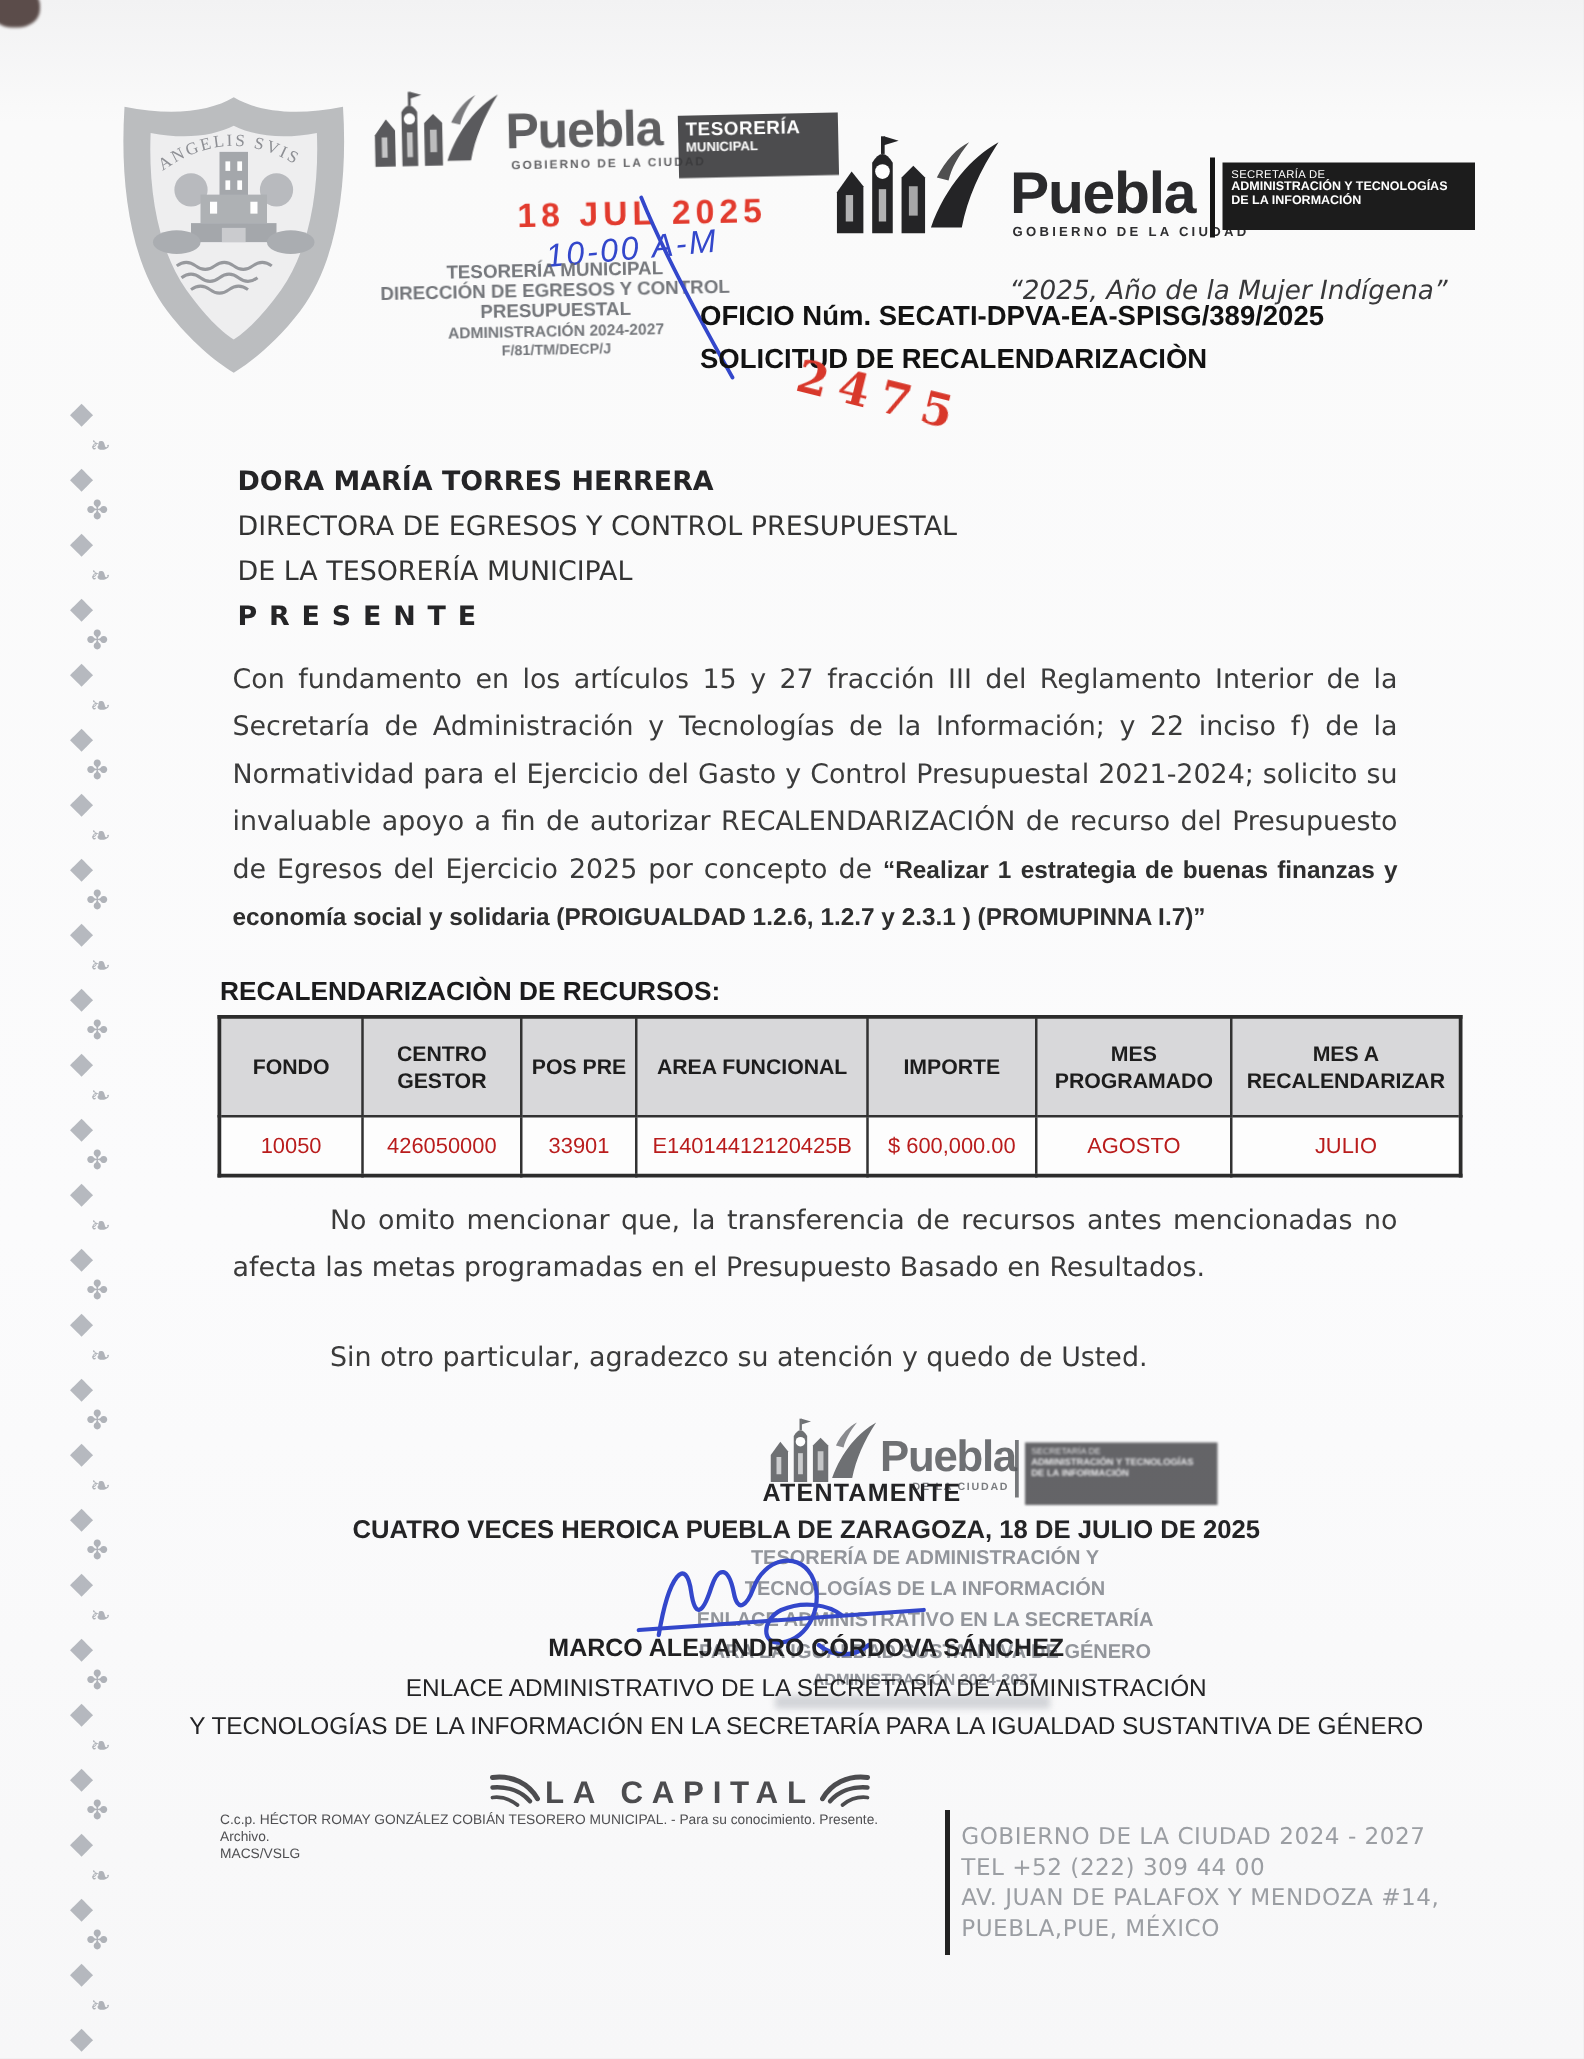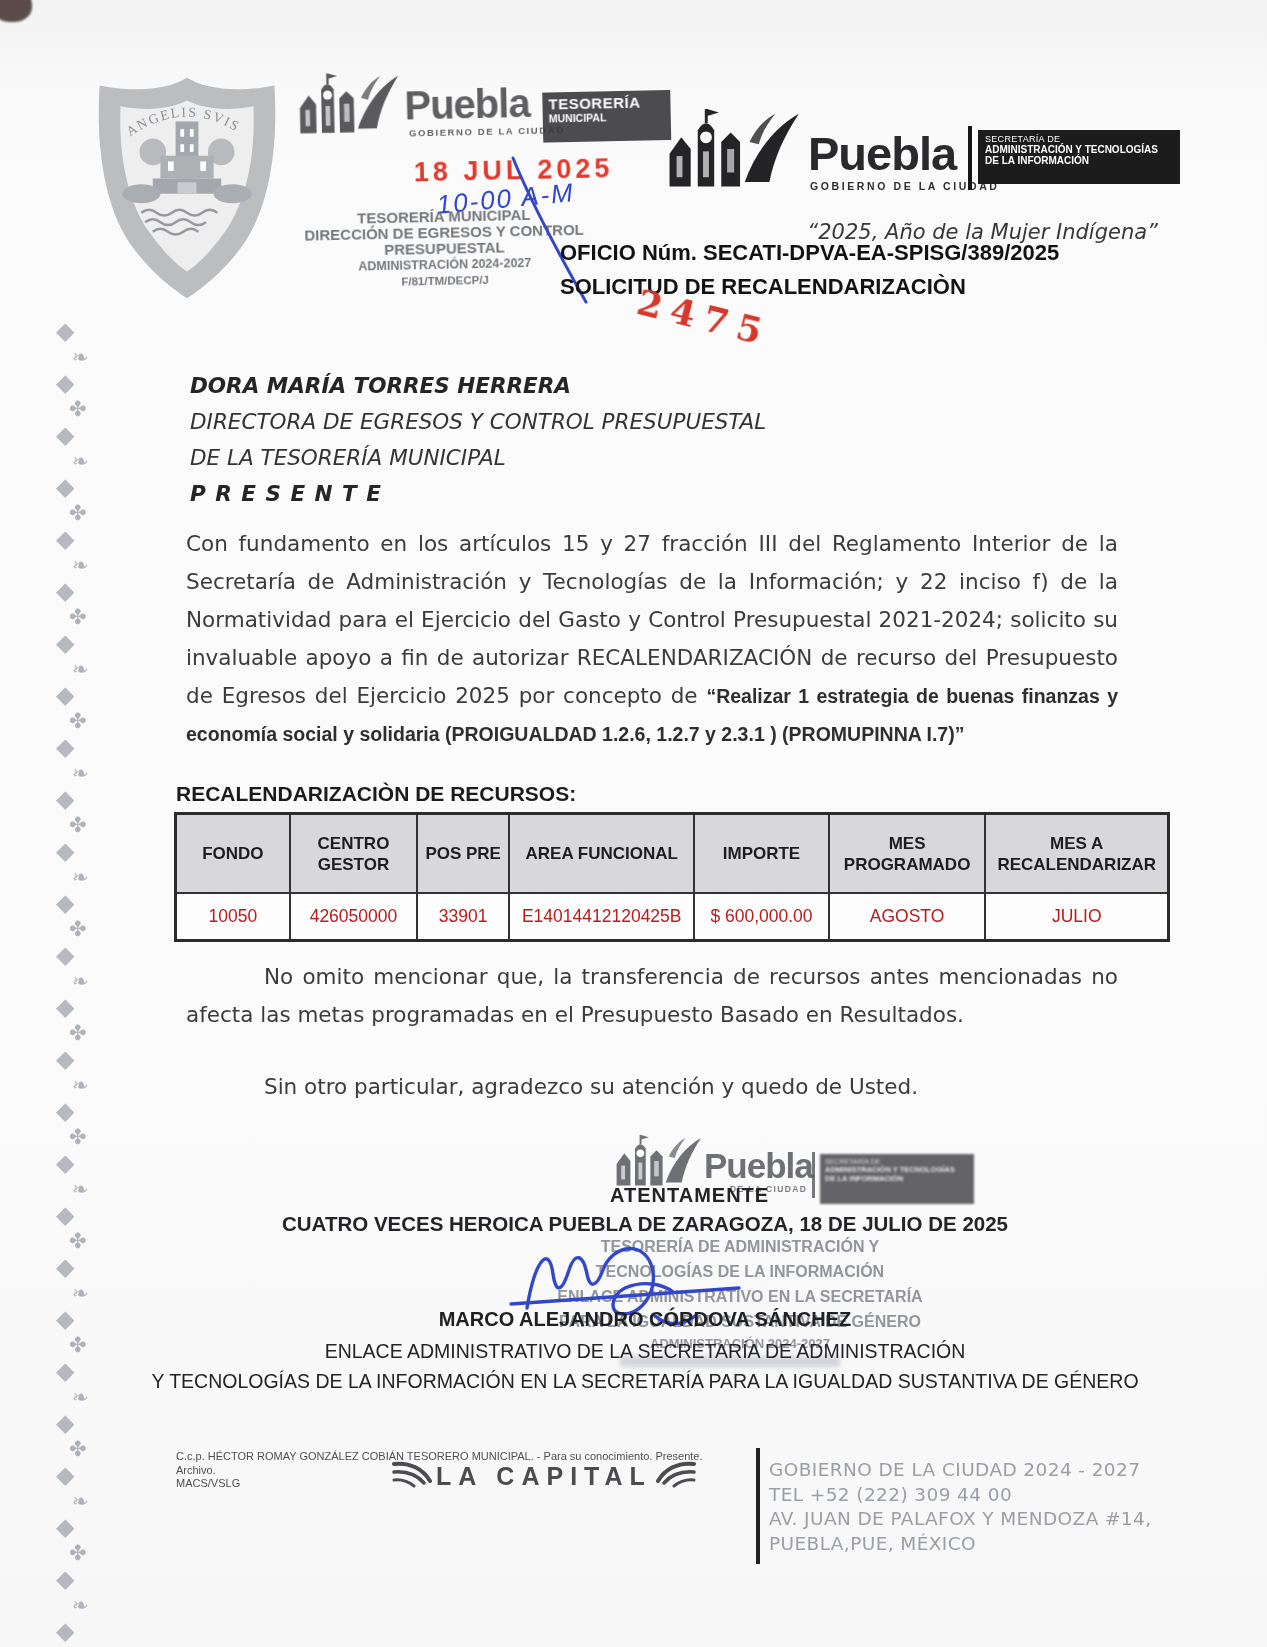--- a/index.html
+++ b/index.html
@@ -209,21 +209,21 @@
       <div style="font-size:10px;font-weight:bold;">DE LA INFORMACIÓN</div>
     </div>
   </div>
 
   <div class="abs motto bodyfont" style="left:658px;top:220px;width:500px;text-align:right;">“2025, Año de la Mujer Indígena”</div>
   <div class="abs hline" style="left:560px;top:240px;width:598px;">OFICIO Núm. SECATI-DPVA-EA-SPISG/389/2025</div>
   <div class="abs hline" style="left:560px;top:274px;width:598px;">SOLICITUD DE RECALENDARIZACIÒN</div>
 
   <div class="abs folio nosel" style="left:636px;top:296px;">2475</div>
 
-  <div class="abs recip bodyfont" style="left:190px;top:368px;width:700px;font-style:italic;">
+  <div class="abs recip bodyfont" style="left:190px;top:368px;width:700px;">
     <div style="font-weight:bold;color:#252527;">DORA MARÍA TORRES HERRERA</div>
     <div>DIRECTORA DE EGRESOS Y CONTROL PRESUPUESTAL</div>
     <div>DE LA TESORERÍA MUNICIPAL</div>
     <div style="font-weight:bold;color:#252527;letter-spacing:1px;">P R E S E N T E</div>
   </div>
 
   <p class="abs para bodyfont" style="left:186px;top:525px;width:932px;margin:0;">
     <span>Con fundamento en los artículos 15 y 27 fracción III del Reglamento Interior de la Secretaría de Administración y Tecnologías de la Información; y 22 inciso f) de la Normatividad para el Ejercicio del Gasto y Control Presupuestal 2021-2024; solicito su invaluable apoyo a fin de autorizar RECALENDARIZACIÓN de recurso del Presupuesto de Egresos del Ejercicio 2025  por concepto de </span><span class="q">“Realizar 1 estrategia de buenas finanzas y economía social y solidaria (PROIGUALDAD 1.2.6, 1.2.7 y 2.3.1 ) (PROMUPINNA I.7)”</span>
   </p>
 
@@ -308,21 +308,21 @@
   <div class="abs center-line" style="top:1308px;font-size:20px;font-weight:bold;color:#202022;">MARCO ALEJANDRO CÓRDOVA SÁNCHEZ</div>
   <div class="abs center-line" style="top:1340px;font-size:19.5px;color:#242426;">ENLACE ADMINISTRATIVO DE LA SECRETARÍA DE ADMINISTRACIÓN</div>
   <div class="abs center-line" style="top:1370px;font-size:19.5px;color:#242426;">Y TECNOLOGÍAS DE LA INFORMACIÓN EN LA SECRETARÍA PARA LA IGUALDAD SUSTANTIVA DE GÉNERO</div>
 
   <div class="abs ccp" style="left:176px;top:1450px;width:560px;">
     <div>C.c.p. HÉCTOR ROMAY GONZÁLEZ COBIÁN TESORERO MUNICIPAL. - Para su conocimiento. Presente.</div>
     <div>Archivo.</div>
     <div>MACS/VSLG</div>
   </div>
 
-  <div class="abs" style="left:392px;top:1460px;width:310px;text-align:center;">
+  <div class="abs" style="left:392px;top:1418px;width:310px;text-align:center;">
     <div style="display:flex;align-items:center;gap:4px;">
       <span class="wing" style="transform:scaleX(-1);display:inline-block;">
         <svg width="40" height="28">
             <use href="#wingmark"></use>
           </svg>
       </span>
       <span class="slogan1">LA CAPITAL</span>
       <span class="wing" style="display:inline-block;">
         <svg width="40" height="28">
             <use href="#wingmark"></use>

